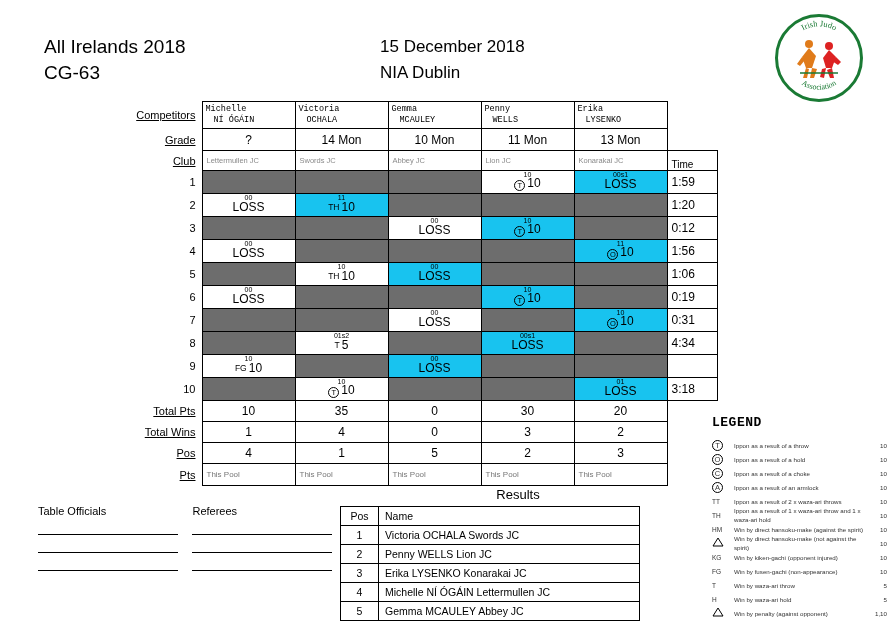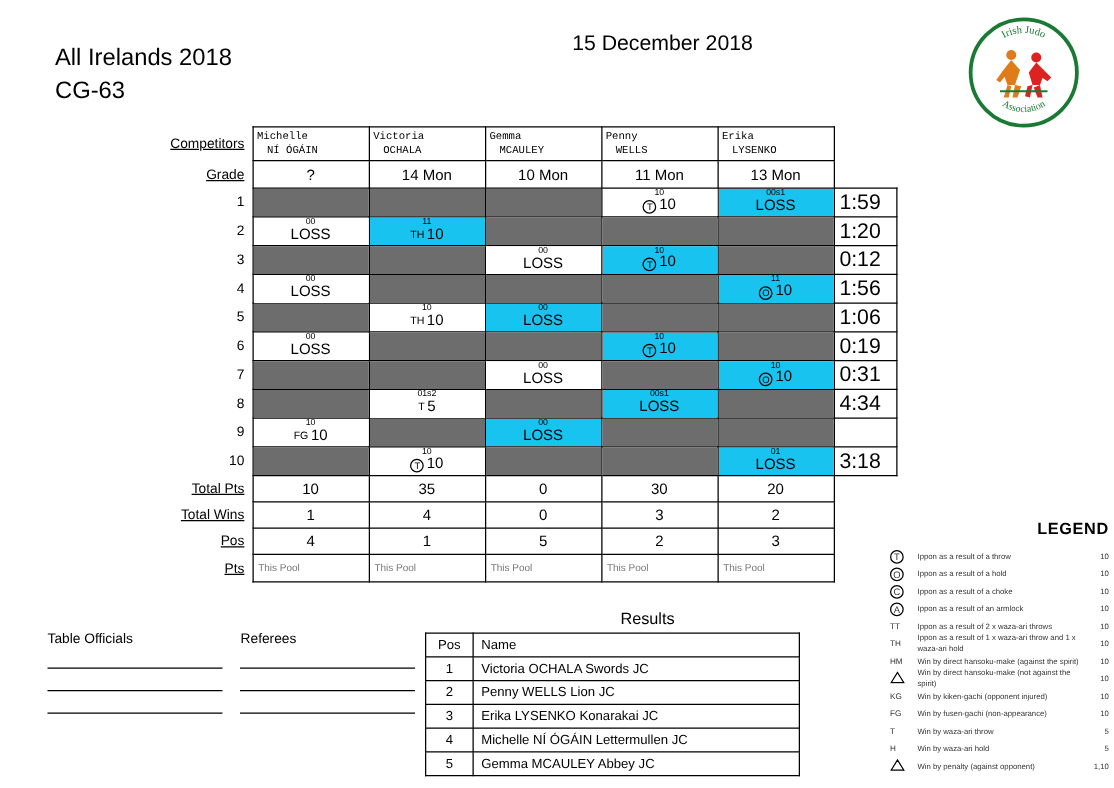--- a/index.html
+++ b/index.html
@@ -13,22 +13,21 @@
     overflow: hidden;
   }
   .abs { position: absolute; }
 
   
   #title-left {
     left: 44px; top: 34px; width: 260px;
     font-size: 19px; line-height: 26px;
   }
   #title-center {
-    left: 380px; top: 22px; width: 300px;
-    text-align: center;
+    left: 380px; top: 34px; width: 300px;
     font-size: 17px; line-height: 26px;
   }
   .logo-wrap { left: 775px; top: 14px; width: 96px; height: 90px; }
   .logo-circle {
     width: 88px; height: 88px; border-radius: 50%;
     border: 3px solid #1a7a34;
     background: #ffffff;
     position: relative;
     overflow: hidden;
   }
@@ -64,21 +63,21 @@
     vertical-align: top;
     font-size: 8.5px;
     padding: 2px 3px 0 3px !important;
     line-height: 11px;
     font-family: Liberation Mono, monospace;
   }
   .compcell .ln2 { padding-left: 8px; }
   .gradecell { height: 22px; text-align:center; font-size: 12px; }
   .clubcell { height: 20px; font-size: 7.5px; color:#8a8a8a; padding-left:4px !important; vertical-align: middle; }
   .timehead { width: 50px; font-size: 10px; padding-left: 4px !important; vertical-align: bottom; }
-  .timecell { width: 50px; height: 14px; font-size: 17px; padding-left: 4px !important; }
+  .timecell { width: 50px; height: 14px; font-size: 12px; padding-left: 4px !important; }
   .matchcell {
     width: 93px; height: 23px;
     position: relative;
     text-align: center;
   }
   .m-grey { background: #6d6d6d; }
   .m-white { background: #ffffff; }
   .m-cyan { background: #18c3ef; }
   .sup {
     position: absolute; top: 0px; left: 0; right: 0;
@@ -97,21 +96,21 @@
     font-size: 7.5px; line-height: 9px; text-align: center;
     vertical-align: -1px; margin-right: 2px;
     background: transparent;
   }
   .totcell { height: 21px; text-align:center; font-size: 12px; }
   .ptscell { height: 22px; font-size: 8px; color:#777; vertical-align: middle; padding-left:4px !important; }
   .blankcell { border: none !important; }
 
   
   #legend { left: 712px; top: 415px; width: 175px; }
-  #legend h4 { margin: 0 0 8px 0; font-size: 13px; text-align: right; letter-spacing: .5px; }
+  #legend h4 { margin: 0 0 8px 0; font-size: 13px; text-align: left; letter-spacing: .5px; font-family: Liberation Mono, monospace; }
   .lgrow { display: flex; align-items: center; font-size: 6.2px; line-height: 9px; height: 14px; color:#333; }
   .lgicon { width: 22px; flex: 0 0 22px; text-align: left; }
   .lgicon .ico { margin-right: 0; }
   .lgtxt { flex: 1 1 auto; padding-right: 4px; }
   .lgval { width: 16px; flex: 0 0 16px; text-align: right; font-size: 6.2px; }
   .tri-hollow {
     display:inline-block; width:12px; height:10px; position:relative;
   }
   .tri-hollow svg { display:block; }
   .lgabbr { font-size: 6.5px; }
@@ -135,20 +134,21 @@
 </head>
 <body>
 
 <div class="abs" id="title-left">
   <div>All Irelands 2018</div>
   <div>CG-63</div>
 </div>
 
 <div class="abs" id="title-center">
   <div>15 December 2018</div>
+  <div>NIA Dublin</div>
 </div>
 
 <div class="abs logo-wrap">
   <div class="logo-circle">
     <svg class="logo-ring-text" viewBox="0 0 88 88" width="88" height="88">
       <defs>
         <path id="arcTop" d="M 10,44 A 34,34 0 0 1 78,44"></path>
         <path id="arcBot" d="M 10,44 A 34,34 0 0 0 78,44"></path>
       </defs>
       <text font-size="9" fill="#1a7a34" font-family="Liberation Serif, serif">
@@ -208,20 +208,29 @@
         <tr>
           <td class="rowlabel">Grade</td>
           <td class="gradecell">?</td>
           <td class="gradecell">14 Mon</td>
           <td class="gradecell">10 Mon</td>
           <td class="gradecell">11 Mon</td>
           <td class="gradecell">13 Mon</td>
           <td class="blankcell"></td>
         </tr>
         <tr>
+          <td class="rowlabel">Club</td>
+          <td class="clubcell">Lettermullen JC</td>
+          <td class="clubcell">Swords JC</td>
+          <td class="clubcell">Abbey JC</td>
+          <td class="clubcell">Lion JC</td>
+          <td class="clubcell">Konarakai JC</td>
+          <td class="timehead">Time</td>
+        </tr>
+        <tr>
           <td class="rownum">1</td>
           <td class="matchcell m-grey"></td>
           <td class="matchcell m-grey"></td>
           <td class="matchcell m-grey"></td>
           <td class="matchcell m-white">
             <div class="sup">10</div>
             <div class="scoreline"><span class="ico">T</span>10</div>
           </td>
           <td class="matchcell m-cyan">
             <div class="sup">00s1</div>

